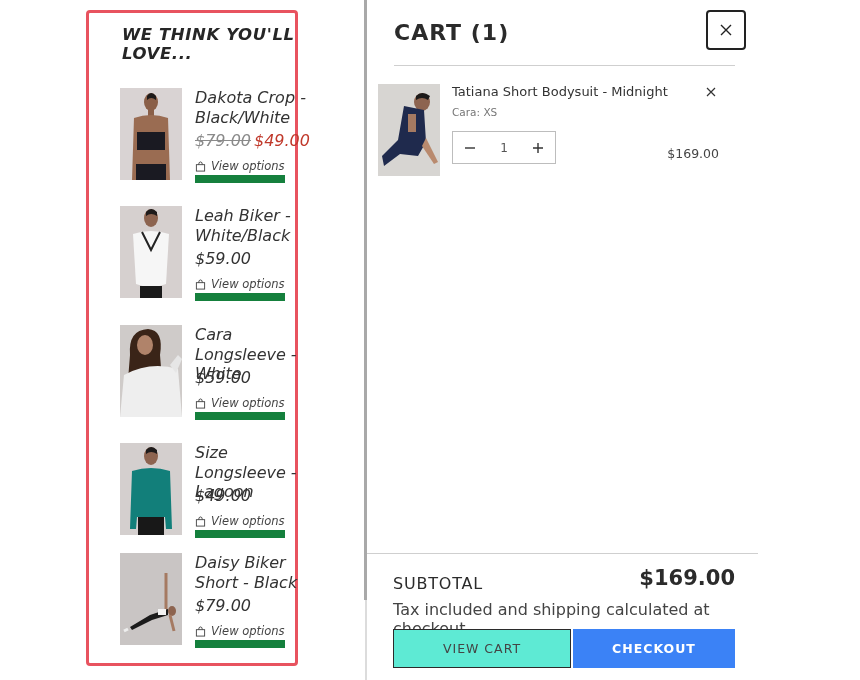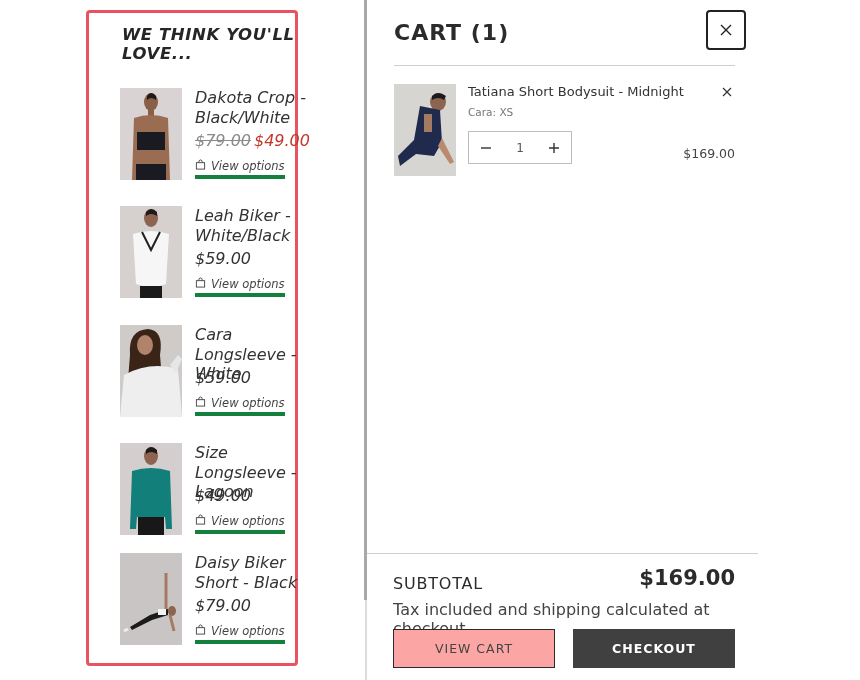--- a/index.html
+++ b/index.html
@@ -17,60 +17,60 @@
     color: #262626;
   }
   .reco-item { position: absolute; left: 31px; width: 200px; height: 96px; }
   .reco-img { position: absolute; left: 0; top: 0; width: 62px; height: 92px; background: #d6d2d1; overflow: hidden; }
   .reco-name { position: absolute; left: 75px; top: 0; width: 125px; font-size: 16px; line-height: 19.5px; color: #333; }
   .reco-price { position: absolute; left: 75px; top: 43px; font-size: 16px; color: #333; }
   .reco-price .old { text-decoration: line-through; color: #8a8a8a; margin-right: 3px; }
   .reco-price .sale { color: #c0392b; }
   .reco-view {
     position: absolute; left: 75px; top: 71px; font-size: 11.5px; color: #444;
-    border-bottom: 4px solid #15803d; padding-bottom: 2px; display: flex; gap: 5px; cursor: pointer;
+    border-bottom: 8px solid #15803d; padding-bottom: 2px; display: flex; align-items: center; gap: 5px; cursor: pointer;
   }
   .bag-icon { width: 11px; height: 11px; display: inline-block; }
 
   
   .panel-divider { position: absolute; left: 364px; top: 0; width: 3px; height: 600px; background: #a9a9a9; }
   .panel-divider-lower { position: absolute; left: 365px; top: 600px; width: 2px; height: 80px; background: #dcdcdc; }
 
   
   .cart { position: absolute; left: 367px; top: 0; width: 393px; height: 680px; background: #fff; }
   .cart-title { position: absolute; left: 27px; top: 20px; font-size: 22px; font-weight: bold; letter-spacing: 1px; color: #2b2b2b; }
   .cart-close {
     position: absolute; left: 339px; top: 10px; width: 40px; height: 40px;
     border: 2px solid #222; border-radius: 4px; background: #fff;
     display: flex; align-items: center; justify-content: center; cursor: pointer;
   }
   .cart-rule { position: absolute; left: 27px; top: 65px; width: 341px; height: 1px; background: #cfcfcf; }
-  .line-item { position: absolute; left: 27px; top: 84px; width: 341px; height: 96px; }
+  .line-item { position: absolute; left: 11px; top: 84px; width: 341px; height: 96px; }
   .line-img { position: absolute; left: 0; top: 0; width: 62px; height: 92px; background: #d8d6d3; overflow: hidden; }
   .line-name { position: absolute; left: 74px; top: 0; font-size: 13px; color: #333; }
   .line-size { position: absolute; left: 74px; top: 22px; font-size: 10.5px; color: #777; }
   .line-remove { position: absolute; left: 328px; top: -2px; width: 12px; height: 12px; cursor: pointer; }
   .qty {
     position: absolute; left: 74px; top: 47px; width: 104px; height: 33px; border: 1px solid #bdbdbd;
     display: flex; align-items: center; justify-content: space-between; padding: 0 10px;
   }
   .qty-btn { width: 14px; height: 14px; display: flex; align-items: center; justify-content: center; cursor: pointer; }
   .qty-val { font-size: 12px; color: #555; width: 20px; text-align: center; border: none; background: transparent; }
   .line-price { position: absolute; right: 0; top: 62px; font-size: 12.5px; color: #444; }
 
   .footer-rule { position: absolute; left: 0; top: 553px; width: 391px; height: 1px; background: #cfcfcf; }
   .subtotal-label { position: absolute; left: 26px; top: 574px; font-size: 16px; font-weight: normal; letter-spacing: 0.8px; color: #2b2b2b; }
   .subtotal-value { position: absolute; right: 25px; top: 566px; font-size: 21px; font-weight: bold; color: #2b2b2b; }
   .tax-note { position: absolute; left: 26px; top: 600px; font-size: 16px; color: #444; }
   .btn-view {
-    position: absolute; left: 26px; top: 629px; width: 162px; height: 39px; border: 1.5px solid #2b2b2b; background: #fca5a5;
+    position: absolute; left: 26px; top: 629px; width: 178px; height: 39px; border: 1.5px solid #2b2b2b; background: #5eead4;
     font-size: 12.5px; letter-spacing: 1px; color: #444; display: flex; align-items: center; justify-content: center; cursor: pointer;
   }
   .btn-checkout {
-    position: absolute; left: 206px; top: 629px; width: 162px; height: 39px; background: #404040; color: #fff;
+    position: absolute; left: 206px; top: 629px; width: 162px; height: 39px; background: #3b82f6; color: #fff;
     font-size: 12.5px; letter-spacing: 1px; font-weight: bold; display: flex; align-items: center; justify-content: center; cursor: pointer;
   }
 </style>
 </head>
 <body>
 
 <div class="reco">
   <div class="reco-title">WE THINK YOU'LL LOVE...</div>
 
   <div class="reco-item" style="top:75px">

